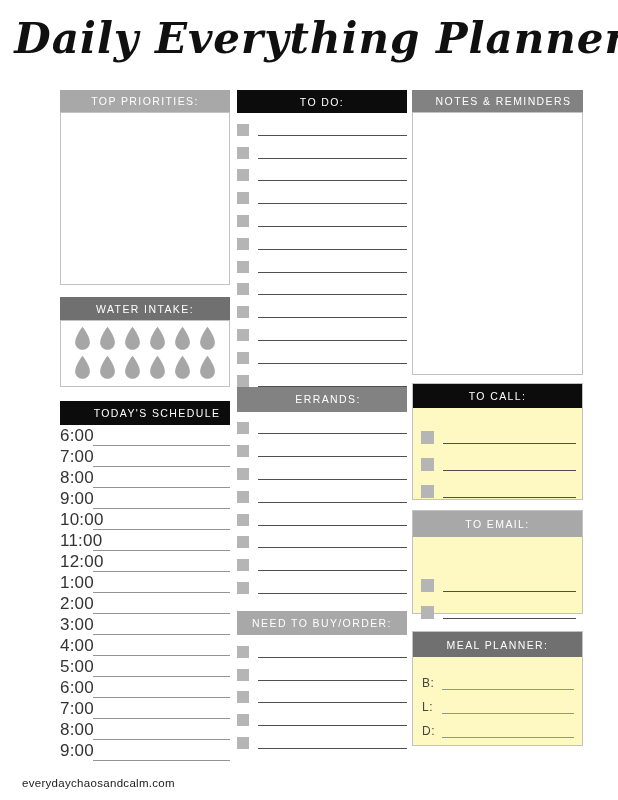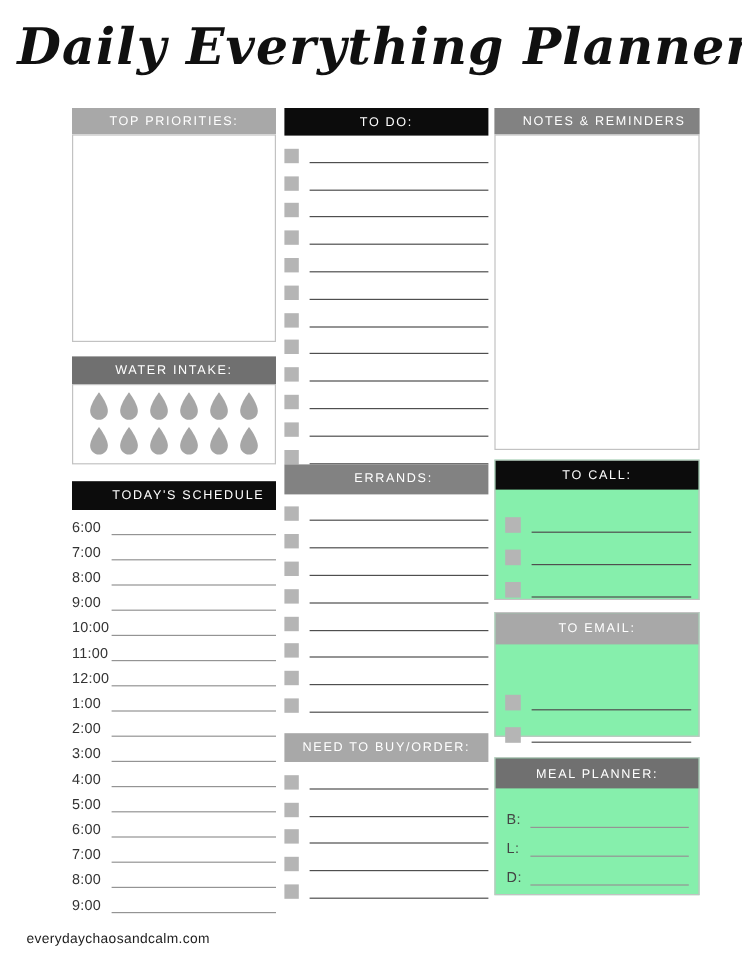--- a/index.html
+++ b/index.html
@@ -27,32 +27,32 @@
   .priorities-box { height:173px; border:1px solid var(--box-border,#c2c2c2); background:#fff; }
 
   .water-hdr { margin-top:12px; }
   .water-box { height:67px; border:1px solid var(--box-border,#c2c2c2);
     display:flex; flex-wrap:wrap; justify-content:center; align-content:center;
     gap:3px 4px; padding:2px 6px; }
   .drop { display:block; line-height:0; }
 
   .schedule-hdr { margin-top:14px; height:24px;padding-left:24px; }
   .schedule-row { display:flex; align-items:flex-end; height:21px; }
-  .schedule-time { font-size:12px; color:#333; width:33px; flex:none; letter-spacing:0.2px; }
+  .schedule-time { font-size:17px; color:#333; width:33px; flex:none; letter-spacing:0.2px; }
   .schedule-row .line { flex:1; border-bottom:1px solid var(--line-gray,#979797); }
 
   .check-row { display:flex; align-items:flex-end; height:22.8px; }
   .checkbox { width:12px; height:12px; flex:none; margin-right:9px;
     background:var(--checkbox-fill,#b5b5b5); }
   .check-row .line { flex:1; border-bottom:1px solid var(--line-dark,#555); }
 
   .errands-hdr { margin-top:0; height:25px; }
   .buy-hdr { margin-top:17px; height:24px; }
 
-  .rbox { border:1px solid var(--box-border,#c2c2c2); background:#86efac;
+  .rbox { border:1px solid var(--box-border,#c2c2c2); background:#fef9c3;
     display:flex; flex-direction:column; }
   .notes-box { height:263px; border:1px solid var(--box-border,#c2c2c2); }
   .call-box  { margin-top:8px;  height:117px; }
   .email-box { margin-top:10px; height:104px;gap:19px; }
   .meal-box  { margin-top:17px; height:115px; }
   .call-box .hdr  { height:24px; }
   .email-box .hdr { height:26px; }
   .meal-box .hdr  { height:25px; }
   .rbox-rows { padding:9px 6px 0 8px; display:flex; flex-direction:column; }
   .rbox .check-row { height:27px; }

